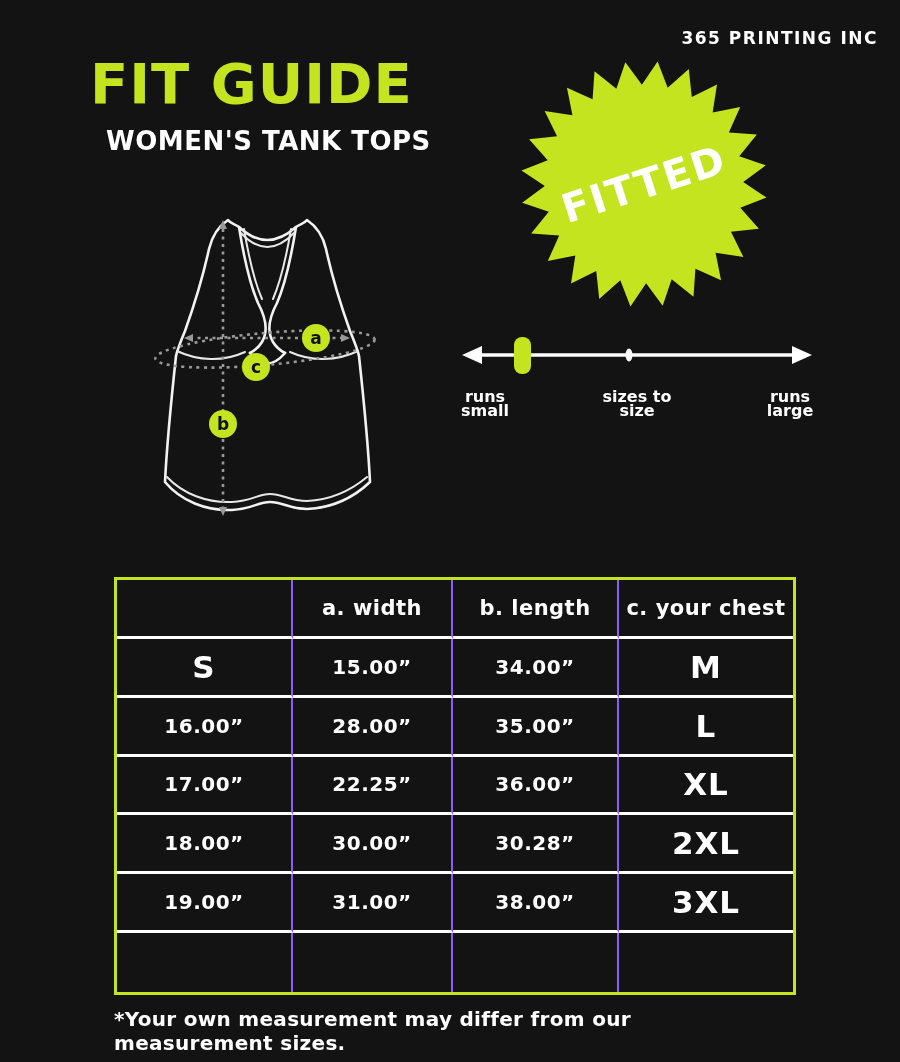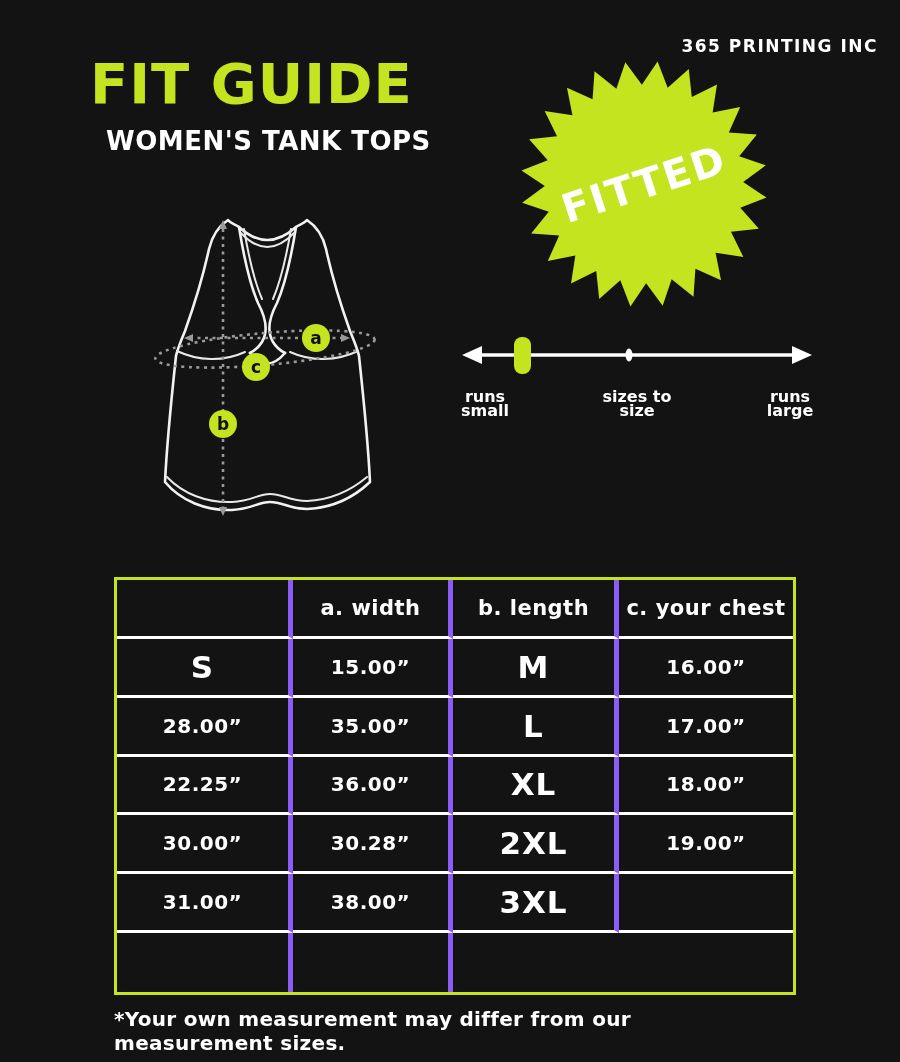--- a/index.html
+++ b/index.html
@@ -10,21 +10,21 @@
   }
   *{box-sizing:border-box;margin:0;padding:0;}
   html,body{background:#000;}
   body{font-family:"DejaVu Sans","Liberation Sans",sans-serif;}
   .canvas{
     position:relative;width:900px;height:1062px;overflow:hidden;
     background:var(--background);color:var(--text);
   }
   
   .brand{
-    position:absolute;top:36px;right:22px;
+    position:absolute;top:28px;right:22px;
     font-size:17px;font-weight:bold;letter-spacing:1.5px;color:var(--text);
   }
   .title{
     position:absolute;left:55px;top:56px;
     font-size:56px;font-weight:bold;letter-spacing:1px;color:var(--accent);
     line-height:1;
     margin-left:35px;
   }
   .subtitle{
     position:absolute;left:106px;top:126px;
@@ -65,21 +65,21 @@
   .scale-label.pos-right{left:740px;}
   
   .size-table{
     position:absolute;left:114px;top:577px;width:682px;height:418px;
     border:3px solid var(--accent);
     display:grid;grid-template-columns:176px 160px 166px 1fr;
     grid-template-rows:repeat(7,1fr);
   }
   .cell{
     display:flex;align-items:center;justify-content:center;
-    border-right:5px solid #8b5cf6;border-bottom:3px solid #fff;
+    border-right:2px solid #8b5cf6;border-bottom:3px solid #fff;
     color:var(--text);font-weight:bold;font-size:20px;letter-spacing:0.5px;
   }
   .cell:nth-child(4n){border-right:none;}
   .cell:nth-child(n+25){border-bottom:none;}
   .cell.head{font-size:21px;}
   .cell.size{font-size:31px;letter-spacing:1px;}
   
   .footnote{
     position:absolute;left:114px;top:1007px;width:682px;text-align:left;
     font-size:20px;font-weight:bold;color:var(--text);letter-spacing:0.3px;
@@ -171,20 +171,21 @@
   </div>
 
   <div class="size-table">
     <div class="cell head"></div>
     <div class="cell head">a. width</div>
     <div class="cell head">b. length</div>
     <div class="cell head">c. your chest</div>
 
     <div class="cell size">S</div>
     <div class="cell">15.00”</div>
+    <div class="cell">34.00”</div>
 
     <div class="cell size">M</div>
     <div class="cell">16.00”</div>
     <div class="cell">28.00”</div>
     <div class="cell">35.00”</div>
 
     <div class="cell size">L</div>
     <div class="cell">17.00”</div>
     <div class="cell">22.25”</div>
     <div class="cell">36.00”</div>

